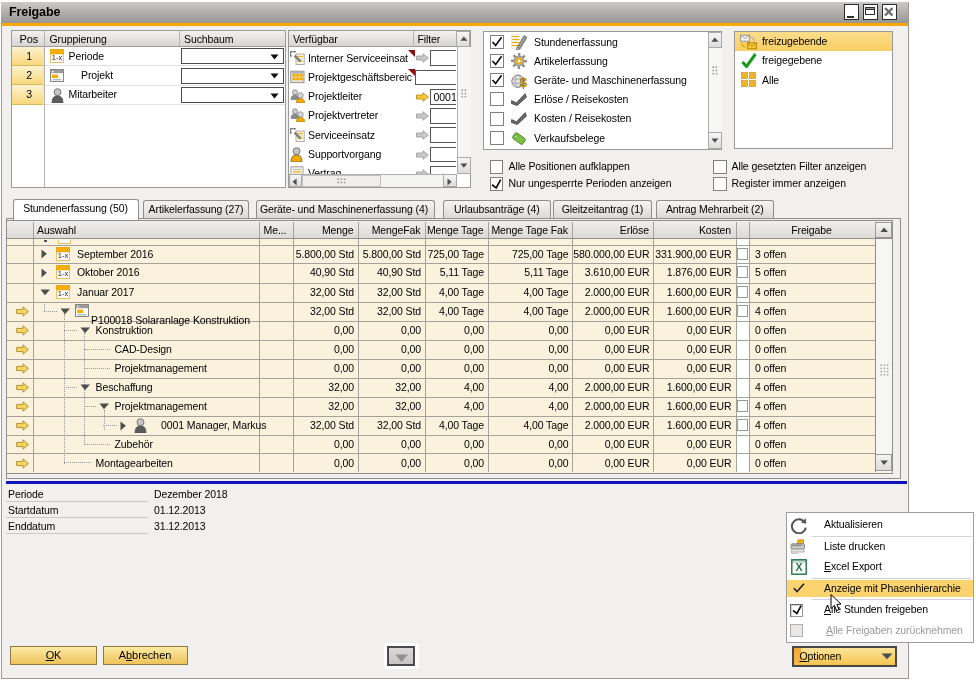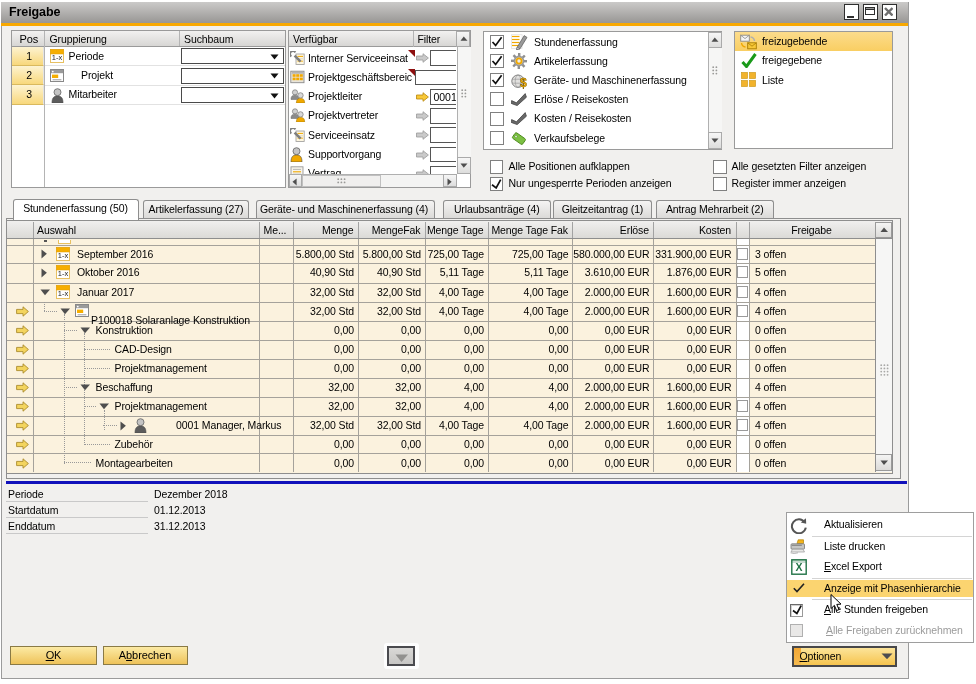--- a/index.html
+++ b/index.html
@@ -291,21 +291,21 @@
 <svg class="ab" style="left:740.5px;top:52.5px;" width="16" height="15" viewBox="0 0 16 15">
     <path d="M1.5 9 L5.5 13.5 L14.5 1" fill="none" stroke="#1a9a1a" stroke-width="3"></path>
   </svg>
 <div class="ab t" style="left:762px;top:54.3px;">freigegebene</div>
 <svg class="ab" style="left:741px;top:71.5px;" width="15" height="15" viewBox="0 0 15 15">
     <rect x="0.5" y="0.5" width="6" height="6" fill="#f2b32c" stroke="#cf9a1d" stroke-width="0.7"></rect>
     <rect x="0.5" y="8.5" width="6" height="6" fill="#f2b32c" stroke="#cf9a1d" stroke-width="0.7"></rect>
     <rect x="8.5" y="0.5" width="6" height="6" fill="#f2b32c" stroke="#cf9a1d" stroke-width="0.7"></rect>
     <rect x="8.5" y="8.5" width="6" height="6" fill="#f2b32c" stroke="#cf9a1d" stroke-width="0.7"></rect>
   </svg>
-<div class="ab t" style="left:762px;top:73.6px;">Liste</div>
+<div class="ab t" style="left:762px;top:73.6px;">Alle</div>
 <div class="ab" style="left:489.5px;top:160px;width:13.5px;height:13.5px;background:#fff;border:1px solid #808080;box-sizing:border-box;"></div>
 <div class="ab t" style="left:508.5px;top:160px;">Alle Positionen aufklappen</div>
 <div class="ab" style="left:489.5px;top:177px;width:13.5px;height:13.5px;background:#fff;border:1px solid #808080;box-sizing:border-box;"></div>
 <svg class="ab" style="left:491.0px;top:178.5px;" width="10.5" height="10.5" viewBox="0 0 10.5 10.5">
     <path d="M1 5.75 L5.15 8.9 L9.7 0.6" fill="none" stroke="#111" stroke-width="1.7"></path>
   </svg>
 <div class="ab t" style="left:508.5px;top:177px;">Nur ungesperrte Perioden anzeigen</div>
 <div class="ab" style="left:713px;top:160px;width:13.5px;height:13.5px;background:#fff;border:1px solid #808080;box-sizing:border-box;"></div>
 <div class="ab t" style="left:731.5px;top:160px;">Alle gesetzten Filter anzeigen</div>
 <div class="ab" style="left:713px;top:177px;width:13.5px;height:13.5px;background:#fff;border:1px solid #808080;box-sizing:border-box;"></div>
@@ -546,21 +546,21 @@
     <path d="M0.6 3.4 L7 3.4 L7 0.8 L12.4 5.5 L7 10.2 L7 7.6 L0.6 7.6 Z" fill="#f3d45e" stroke="#ab8c2d" stroke-width="0.9"></path>
   </svg>
 <div class="ab" style="left:103.3px;top:424.7px;width:14.200000000000003px;height:1px;border-top:1.2px dotted #999;z-index:3;"></div>
 <svg class="ab" style="left:119.5px;top:420.7px;z-index:4;" width="6.89" height="10.5" viewBox="0 0 6.89 10.5">
     <path d="M0.5 0.5 L5.89 4.75 L0.5 9.5 Z" fill="#4e4e4e"></path>
   </svg>
 <svg class="ab" style="left:133.5px;top:417.7px;z-index:4;" width="13" height="15" viewBox="0 0 13 15">
     <circle cx="6.5" cy="4.2" r="3.5" fill="#c4c4c4" stroke="#6e6e6e" stroke-width="0.9"></circle>
     <path d="M1 15 C1 9.5 3 8 6.5 8 C10 8 12 9.5 12 15 Z" fill="#5c5c5c" stroke="#4c4c4c" stroke-width="0.6"></path>
   </svg>
-<div class="ab t" style="left:161px;top:418.9px;z-index:4;padding-left:15px;">0001 Manager, Markus</div>
+<div class="ab t" style="left:146px;top:418.9px;z-index:4;padding-left:15px;">0001 Manager, Markus</div>
 <div class="ab t" style="right:622px;top:418.9px;z-index:3;">32,00 Std</div>
 <div class="ab t" style="right:555px;top:418.9px;z-index:3;">32,00 Std</div>
 <div class="ab t" style="right:492px;top:418.9px;z-index:3;">4,00 Tage</div>
 <div class="ab t" style="right:407.5px;top:418.9px;z-index:3;">4,00 Tage</div>
 <div class="ab t" style="right:326.5px;top:418.9px;z-index:3;">2.000,00 EUR</div>
 <div class="ab t" style="right:244.5px;top:418.9px;z-index:3;">1.600,00 EUR</div>
 <div class="ab t" style="left:755px;top:418.9px;z-index:3;">4 offen</div>
 <div class="ab" style="left:736.5px;top:419.09999999999997px;width:11.5px;height:12px;background:#fff;border:1px solid #9a9a9a;box-sizing:border-box;z-index:4;"></div>
 <svg class="ab" style="left:15.5px;top:438.8px;z-index:4;" width="13" height="11" viewBox="0 0 13 11">
     <path d="M0.6 3.4 L7 3.4 L7 0.8 L12.4 5.5 L7 10.2 L7 7.6 L0.6 7.6 Z" fill="#f3d45e" stroke="#ab8c2d" stroke-width="0.9"></path>

